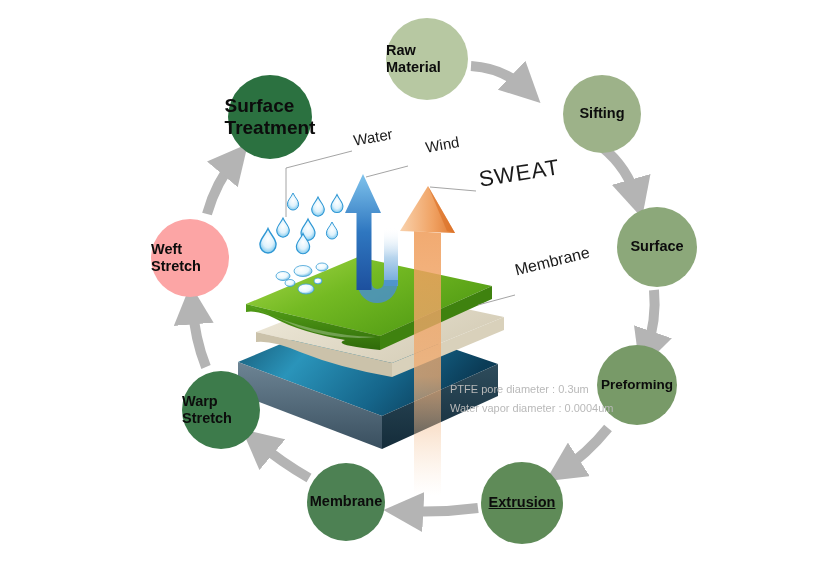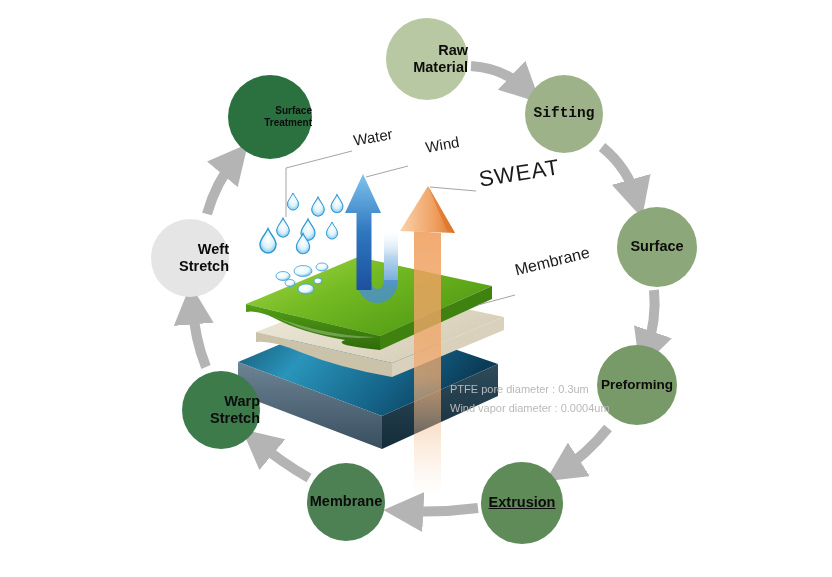--- a/index.html
+++ b/index.html
@@ -1,20 +1,20 @@
 <!DOCTYPE html>
 <html><head>
 <meta charset="utf-8">
 <style>
   html,body{margin:0;padding:0;background:#fff;}
   .stage{position:relative;width:832px;height:577px;background:#ffffff;overflow:hidden;
          font-family:"Liberation Sans",sans-serif;}
   .layer-svg{position:absolute;left:0;top:0;}
   .node{position:absolute;border-radius:50%;display:flex;align-items:center;justify-content:center;
-        text-align:right;font-weight:bold;color:#0c0c0c;font-size:14.5px;line-height:1.18;}
+        text-align:left;font-weight:bold;color:#0c0c0c;font-size:14.5px;line-height:1.18;}
   .anno{position:absolute;color:#1a1a1a;transform-origin:left top;white-space:nowrap;}
   .anno-water{left:352px;top:132px;font-size:15px;transform:rotate(-10deg);}
   .anno-wind{left:424px;top:139px;font-size:15px;transform:rotate(-10deg);}
   .anno-sweat{left:477px;top:167px;font-size:22px;letter-spacing:1px;transform:rotate(-9deg);}
   .anno-membrane{left:513px;top:262px;font-size:16px;transform:rotate(-14deg);}
   .specs{position:absolute;left:450px;top:380px;color:#b9b9b9;font-size:11px;line-height:18.5px;
          white-space:nowrap;}
 </style>
 </head>
 <body>
@@ -155,48 +155,48 @@
       <path d="M352,151 L286,168 L286,217"></path>
       <path d="M408,166 L366,177"></path>
       <path d="M476,191 L430,187"></path>
       <path d="M515,295 L478,305"></path>
     </g>
   </svg>
 
   <div class="node" style="left: 386px; top: 18px; width: 82px; height: 82px; background-color: rgb(183, 200, 162);">
     <span>Raw Material</span>
   </div>
-  <div class="node" style="left: 525px; top: 75px; width: 78px; height: 78px; background-color: rgb(157, 178, 137); font-family: Liberation Mono, monospace;">
+  <div class="node" style="left: 563px; top: 75px; width: 78px; height: 78px; background-color: rgb(157, 178, 137);">
     <span>Sifting</span>
   </div>
   <div class="node" style="left: 617px; top: 207px; width: 80px; height: 80px; background-color: rgb(140, 168, 122);">
     <span>Surface</span>
   </div>
   <div class="node" style="left: 597px; top: 345px; width: 80px; height: 80px; font-size: 13.5px; background-color: rgb(120, 154, 104);">
     <span>Preforming</span>
   </div>
   <div class="node" style="left: 481px; top: 462px; width: 82px; height: 82px; background-color: rgb(95, 139, 88); text-decoration: underline;">
     <span>Extrusion</span>
   </div>
   <div class="node" style="left: 307px; top: 463px; width: 78px; height: 78px; background-color: rgb(77, 129, 83);">
     <span>Membrane</span>
   </div>
   <div class="node" style="left: 182px; top: 371px; width: 78px; height: 78px; background-color: rgb(61, 123, 75);">
     <span>Warp Stretch</span>
   </div>
-  <div class="node" style="left: 151px; top: 219px; width: 78px; height: 78px; background-color: #e5e5e5;">
+  <div class="node" style="left: 151px; top: 219px; width: 78px; height: 78px; background-color: #fca5a5;">
     <span>Weft Stretch</span>
   </div>
-  <div class="node" style="left: 228px; top: 75px; width: 84px; height: 84px; font-size: 10px; background-color: rgb(43, 113, 64);">
+  <div class="node" style="left: 228px; top: 75px; width: 84px; height: 84px; font-size: 19px; background-color: rgb(43, 113, 64);">
     <span>Surface Treatment</span>
   </div>
 
   <div class="anno anno-water">Water</div>
   <div class="anno anno-wind">Wind</div>
   <div class="anno anno-sweat">SWEAT</div>
   <div class="anno anno-membrane">Membrane</div>
 
   <div class="specs">
     <div>PTFE pore diameter : 0.3um</div>
-    <div>Wind vapor diameter : 0.0004um</div>
+    <div>Water vapor diameter : 0.0004um</div>
   </div>
 
 </div>
 
 </body></html>

